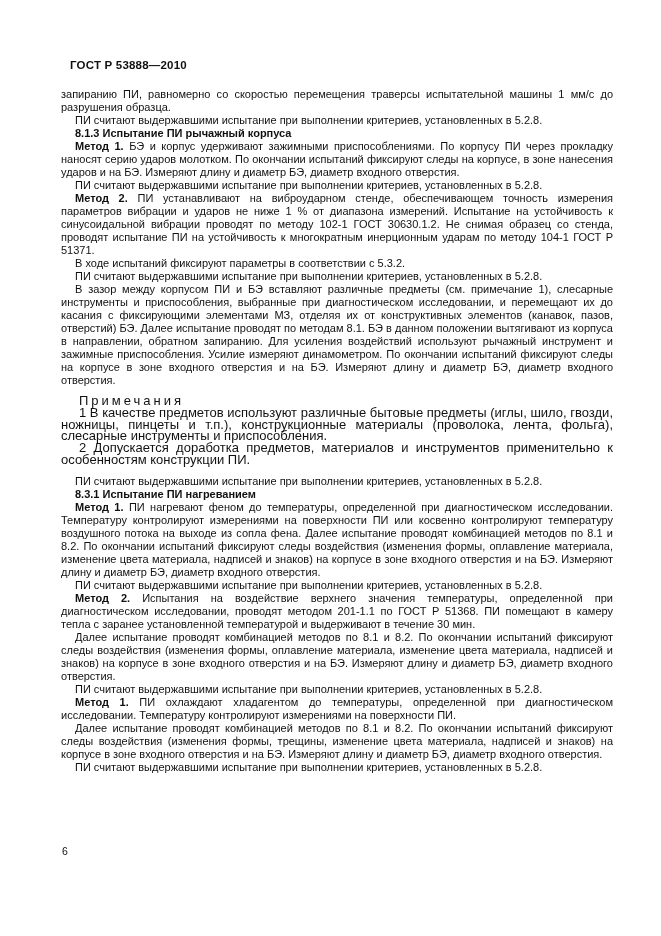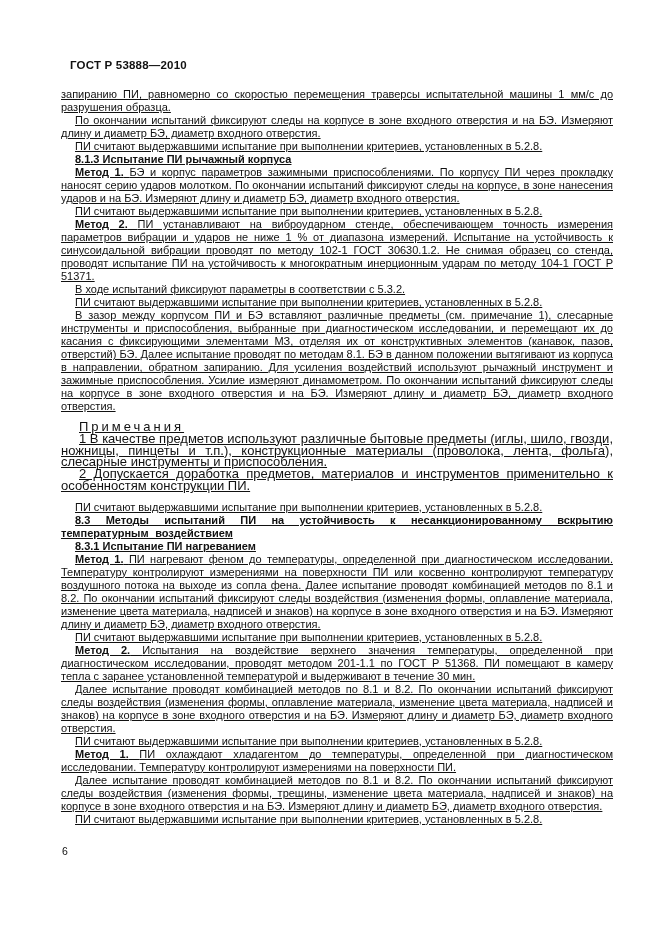--- a/index.html
+++ b/index.html
@@ -23,21 +23,20 @@
     font-size: 11.5px;
     font-weight: bold;
     letter-spacing: 0.2px;
     text-align: right;
   }
   .content {
     position: absolute;
     left: 61px;
     top: 88px;
     width: 552px;
-    text-decoration: underline;
   }
   p.para {
     margin: 0;
     font-size: 11px;
     line-height: 13px;
     text-align: justify;
     hyphens: auto;
   }
   .indent { text-indent: 14px; }
   .h { font-weight: bold; }
@@ -63,43 +62,41 @@
 </head>
 <body>
 
 <div class="page">
 
   <div class="doc-header">ГОСТ Р 53888—2010</div>
 
   <div class="content">
 
     <p class="para">запиранию ПИ, равномерно со скоростью перемещения траверсы испытательной машины 1 мм/с до разрушения образца.</p>
-    <p class="para indent">По окончании испытаний фиксируют следы на корпусе в зоне входного отверстия и на БЭ. Измеряют длину и диаметр БЭ, диаметр входного отверстия.</p>
     <p class="para indent">ПИ считают выдержавшими испытание при выполнении критериев, установленных в 5.2.8.</p>
 
     <p class="para indent h">8.1.3 Испытание ПИ рычажный корпуса</p>
 
-    <p class="para indent"><b class="lead">Метод 1.</b> <span>БЭ и корпус параметров зажимными приспособлениями. По корпусу ПИ через прокладку наносят серию ударов молотком. По окончании испытаний фиксируют следы на корпусе, в зоне нанесения ударов и на БЭ. Измеряют длину и диаметр БЭ, диаметр входного отверстия.</span></p>
+    <p class="para indent"><b class="lead">Метод 1.</b> <span>БЭ и корпус удерживают зажимными приспособлениями. По корпусу ПИ через прокладку наносят серию ударов молотком. По окончании испытаний фиксируют следы на корпусе, в зоне нанесения ударов и на БЭ. Измеряют длину и диаметр БЭ, диаметр входного отверстия.</span></p>
     <p class="para indent">ПИ считают выдержавшими испытание при выполнении критериев, установленных в 5.2.8.</p>
     <p class="para indent"><b class="lead">Метод 2.</b> <span>ПИ устанавливают на виброударном стенде, обеспечивающем точность измерения параметров вибрации и ударов не ниже 1 % от диапазона измерений. Испытание на устойчивость к синусоидальной вибрации проводят по методу 102-1 ГОСТ 30630.1.2. Не снимая образец со стенда, проводят испытание ПИ на устойчивость к многократным инерционным ударам по методу 104-1 ГОСТ Р 51371.</span></p>
     <p class="para indent">В ходе испытаний фиксируют параметры в соответствии с 5.3.2.</p>
     <p class="para indent">ПИ считают выдержавшими испытание при выполнении критериев, установленных в 5.2.8.</p>
 
 
     <p class="para indent">В зазор между корпусом ПИ и БЭ вставляют различные предметы (см. примечание 1), слесарные инструменты и приспособления, выбранные при диагностическом исследовании, и перемещают их до касания с фиксирующими элементами МЗ, отделяя их от конструктивных элементов (канавок, пазов, отверстий) БЭ. Далее испытание проводят по методам 8.1. БЭ в данном положении вытягивают из корпуса в направлении, обратном запиранию. Для усиления воздействий используют рычажный инструмент и зажимные приспособления. Усилие измеряют динамометром. По окончании испытаний фиксируют следы на корпусе в зоне входного отверстия и на БЭ. Измеряют длину и диаметр БЭ, диаметр входного отверстия.</p>
 
     <div class="notes">
       <p class="note note-indent note-title">Примечания</p>
       <p class="note note-indent">1 В качестве предметов используют различные бытовые предметы (иглы, шило, гвозди, ножницы, пинцеты и т.п.), конструкционные материалы (проволока, лента, фольга), слесарные инструменты и приспособления.</p>
       <p class="note note-indent">2 Допускается доработка предметов, материалов и инструментов применительно к особенностям конструкции ПИ.</p>
     </div>
 
     <p class="para indent">ПИ считают выдержавшими испытание при выполнении критериев, установленных в 5.2.8.</p>
 
-    <p class="para indent h h-wide">8.3 Методы испытаний ПИ на устойчивость к несанкционированному вскрытию температурным воздействием</p>
     <p class="para indent h">8.3.1 Испытание ПИ нагреванием</p>
 
     <p class="para indent"><b class="lead">Метод 1.</b> <span>ПИ нагревают феном до температуры, определенной при диагностическом исследовании. Температуру контролируют измерениями на поверхности ПИ или косвенно контролируют температуру воздушного потока на выходе из сопла фена. Далее испытание проводят комбинацией методов по 8.1 и 8.2. По окончании испытаний фиксируют следы воздействия (изменения формы, оплавление материала, изменение цвета материала, надписей и знаков) на корпусе в зоне входного отверстия и на БЭ. Измеряют длину и диаметр БЭ, диаметр входного отверстия.</span></p>
     <p class="para indent">ПИ считают выдержавшими испытание при выполнении критериев, установленных в 5.2.8.</p>
     <p class="para indent"><b class="lead">Метод 2.</b> <span>Испытания на воздействие верхнего значения температуры, определенной при диагностическом исследовании, проводят методом 201-1.1 по ГОСТ Р 51368. ПИ помещают в камеру тепла с заранее установленной температурой и выдерживают в течение 30 мин.</span></p>
     <p class="para indent">Далее испытание проводят комбинацией методов по 8.1 и 8.2. По окончании испытаний фиксируют следы воздействия (изменения формы, оплавление материала, изменение цвета материала, надписей и знаков) на корпусе в зоне входного отверстия и на БЭ. Измеряют длину и диаметр БЭ, диаметр входного отверстия.</p>
     <p class="para indent">ПИ считают выдержавшими испытание при выполнении критериев, установленных в 5.2.8.</p>
 
 
     <p class="para indent"><b class="lead">Метод 1.</b> <span>ПИ охлаждают хладагентом до температуры, определенной при диагностическом исследовании. Температуру контролируют измерениями на поверхности ПИ.</span></p>

